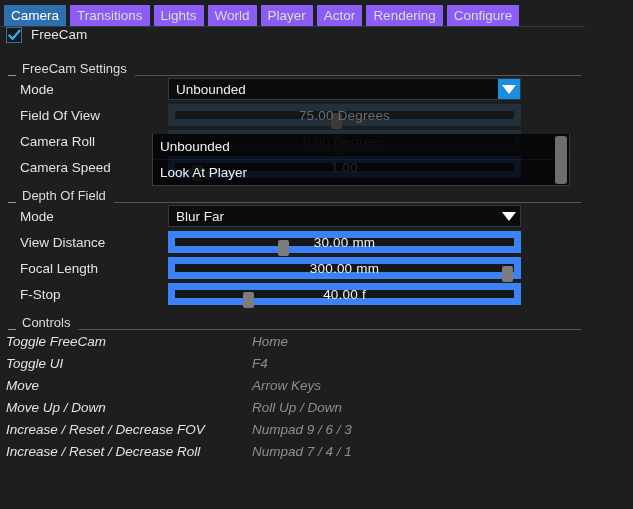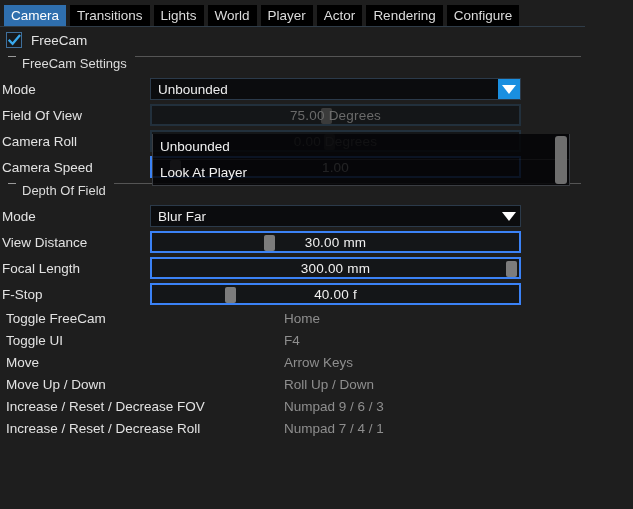--- a/index.html
+++ b/index.html
@@ -34,51 +34,51 @@
     height: 1px;
     background: #2f3c48;
   }
   .tab {
     height: 21px;
     line-height: 21px;
     padding: 0 7px;
     margin-right: 4px;
     font-size: 13.5px;
     color: #dcdcdc;
-    background: #000000;
+    background: #8b5cf6;
     white-space: nowrap;
     cursor: default;
   }
   .tab.active {
     background: #2f6fae;
     color: #ffffff;
   }
 
   
   .checkrow {
     display: flex;
-    align-items: center;
+    align-items: flex-start;
     height: 26px;
     padding-left: 6px;
   }
   .cbox {
     width: 16px; height: 16px;
     border: 1px solid #3f6f9b;
     background: #17191c;
     position: relative;
     flex: 0 0 auto;
     margin-right: 9px;
   }
   .cbox svg { position: absolute; left: 1px; top: 1px; }
   .checklabel { font-size: 13.5px; color: #e2e2e2; }
 
   
   .sect {
     display: flex;
-    align-items: flex-start;
+    align-items: flex-end;
     height: 20px;
     margin-top: 3px;
     padding-left: 8px;
     padding-right: 4px;
   }
   .sect .dash {
     width: 8px; height: 1px;
     background: #9a9a9a;
     margin-right: 6px;
     flex: 0 0 auto;
@@ -94,21 +94,21 @@
     height: 1px;
     background: #555555;
     margin-left: 8px;
   }
 
   
   .prow {
     display: flex;
     align-items: center;
     height: 26px;
-    padding-left: 2px;
+    padding-left: 20px;
     padding-right: 64px;
   }
   .plabel {
     width: 148px;
     flex: 0 0 148px;
     font-size: 13.5px;
     color: #e2e2e2;
     white-space: nowrap;
   }
   .pfield { flex: 1 1 auto; position: relative; }
@@ -142,21 +142,21 @@
     width: 0; height: 0;
     border-left: 7px solid transparent;
     border-right: 7px solid transparent;
     border-top: 9px solid #ffffff;
   }
 
   
   .slider {
     height: 22px;
     background: #141618;
-    border: 2px solid #3b82f6;
+    border: 7px solid #3b82f6;
     position: relative;
     display: flex;
     align-items: center;
     justify-content: center;
   }
   .slider .sval {
     font-size: 13.5px;
     color: #f0f0f0;
     position: relative;
     z-index: 2;
@@ -209,33 +209,33 @@
     background: #6e6e6e;
     border-radius: 3px;
   }
 
   
   .crow {
     display: flex;
     align-items: center;
     height: 22px;
     padding-left: 6px;
+    font-style: italic;
   }
   .ckey {
     width: 246px;
     flex: 0 0 246px;
     font-size: 13.5px;
     color: #e2e2e2;
     white-space: nowrap;
   }
   .cval {
     font-size: 13.5px;
     color: #8e8e8e;
     white-space: nowrap;
-    margin-left: 32px;
   }
 
   #stage { position: relative; width: 585px; height: 509px; }
 </style>
 </head>
 <body>
 
 <div id="stage">
 
   <div id="tabbar">
@@ -348,20 +348,25 @@
   <div class="prow">
     <span class="plabel">F-Stop</span>
     <span class="pfield">
       <span class="slider">
         <span class="sthumb" style="left:20%;"></span>
         <span class="sval">40.00 f</span>
       </span>
     </span>
   </div>
 
+  <div class="sect">
+    <span class="dash"></span>
+    <span class="sect-label">Controls</span>
+    <span class="rule"></span>
+  </div>
 
   <div class="crow">
     <span class="ckey">Toggle FreeCam</span>
     <span class="cval">Home</span>
   </div>
   <div class="crow">
     <span class="ckey">Toggle UI</span>
     <span class="cval">F4</span>
   </div>
   <div class="crow">

